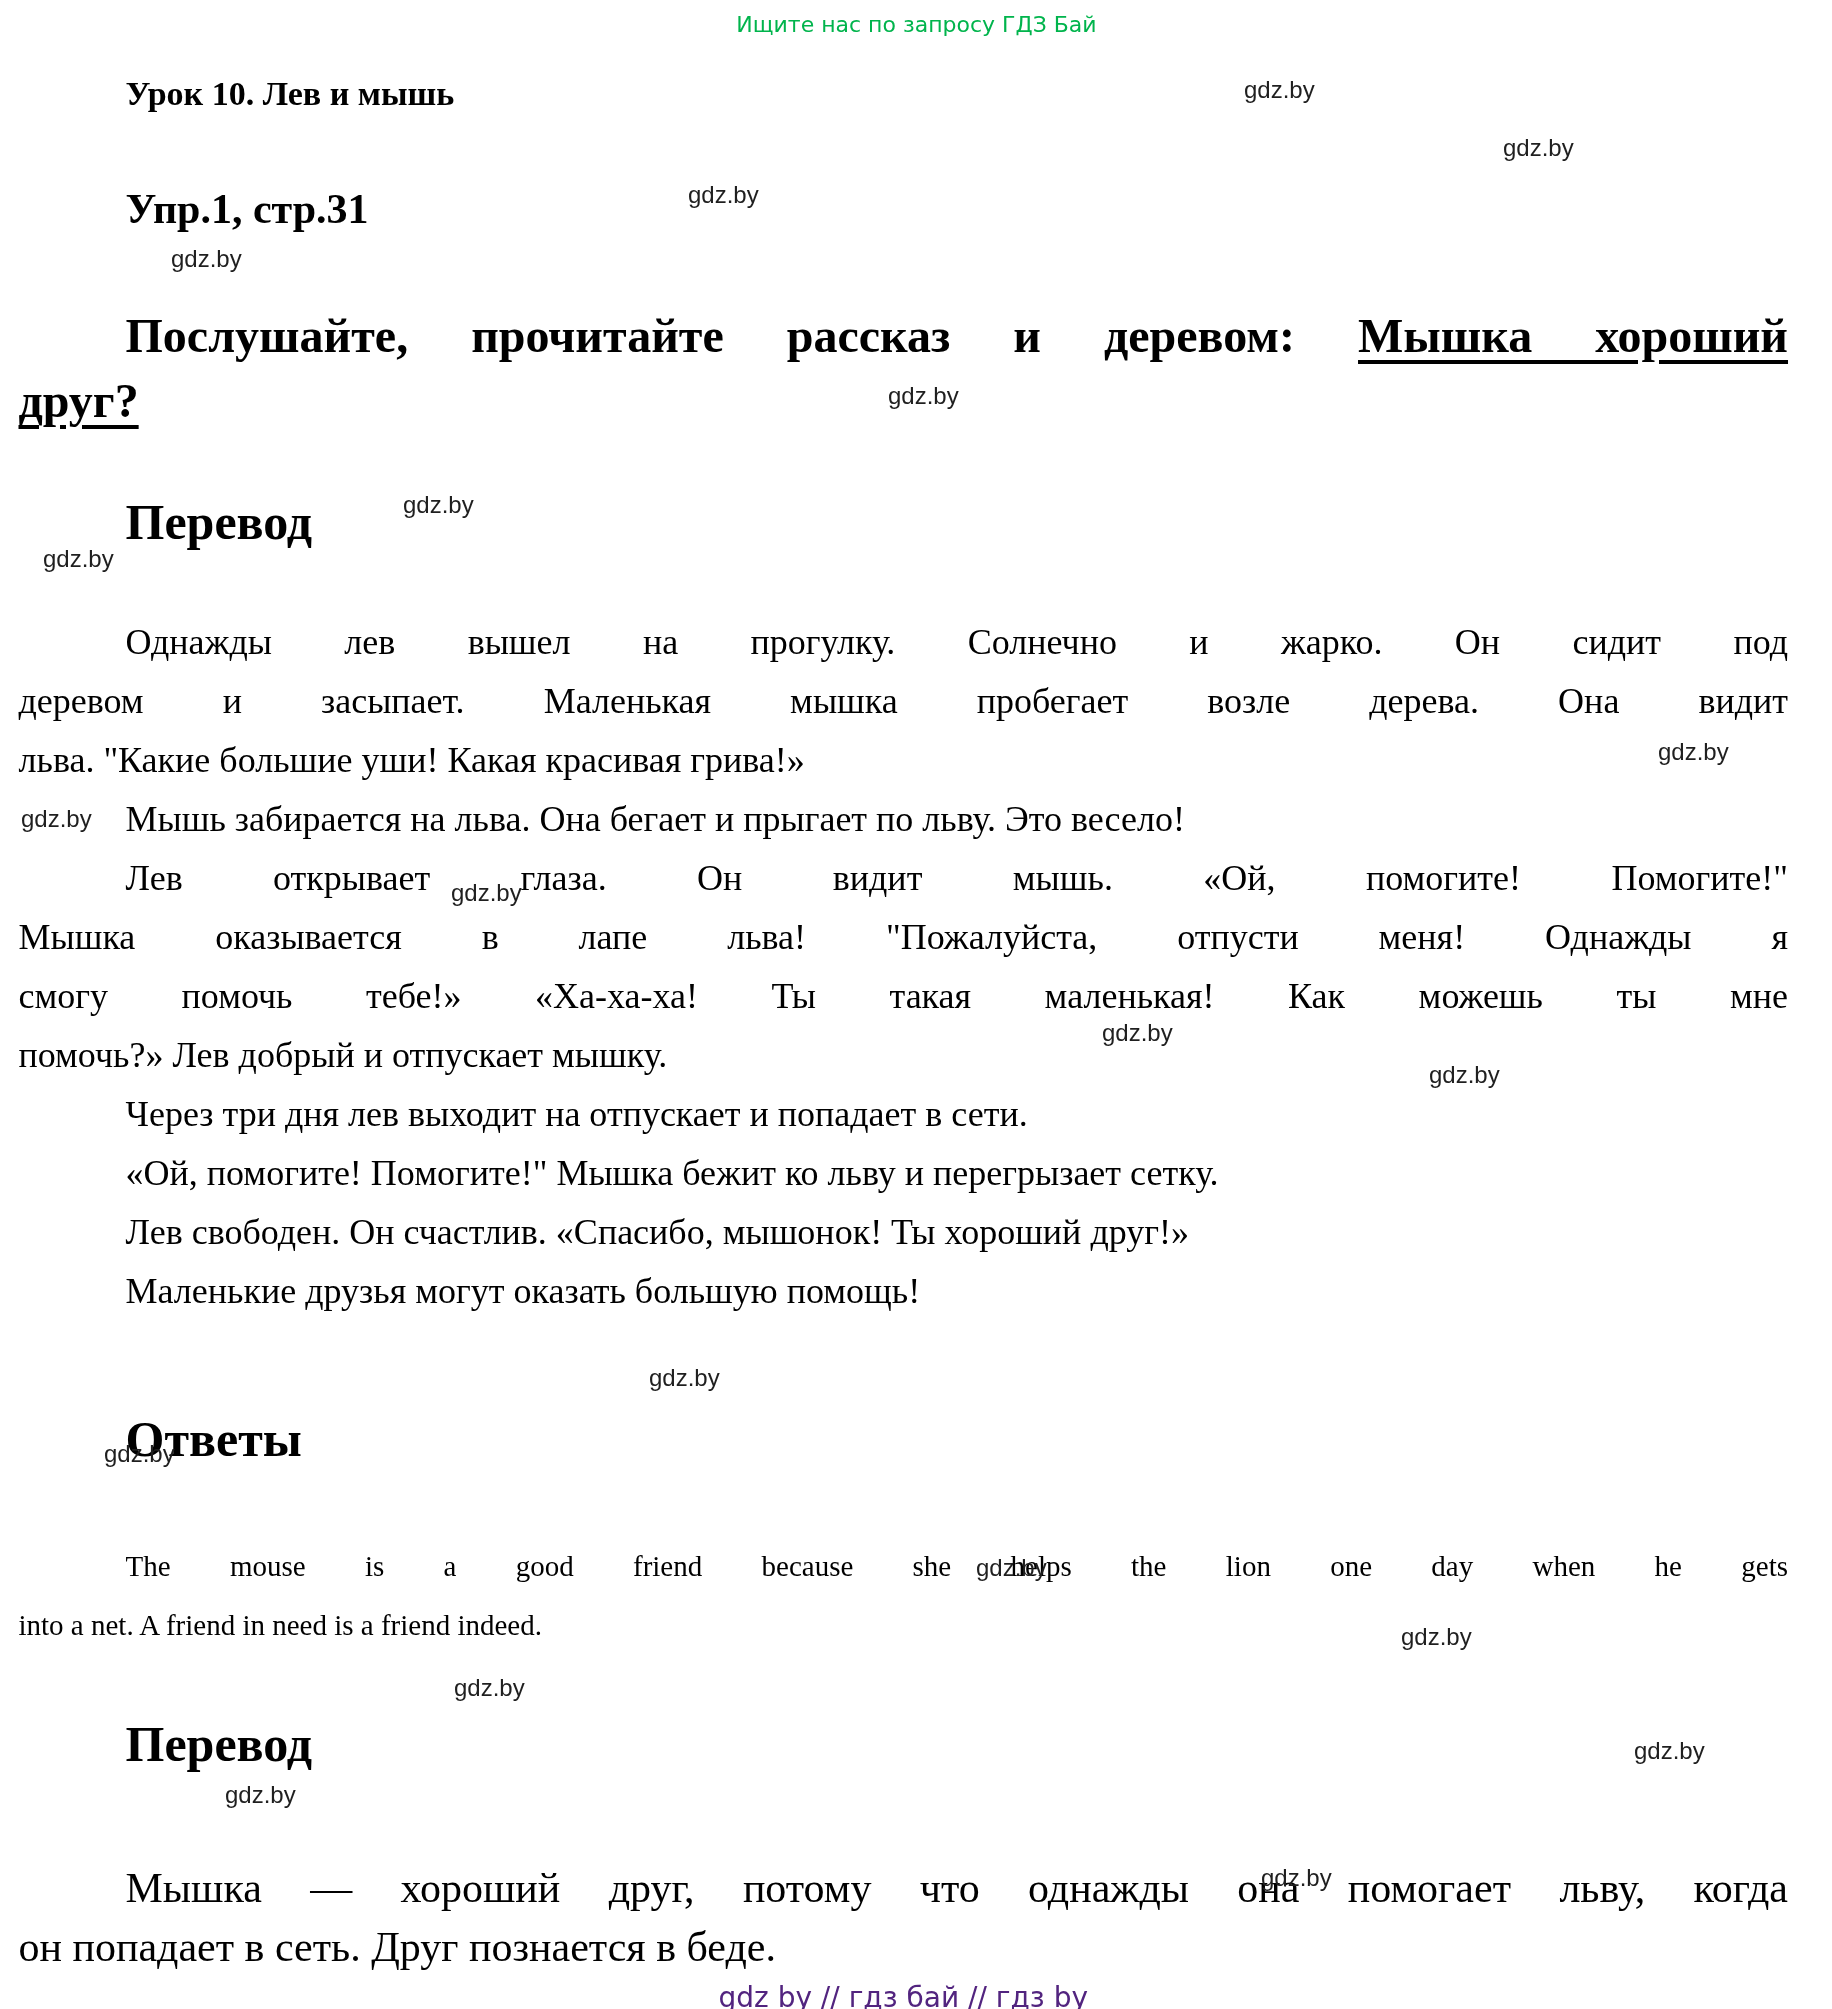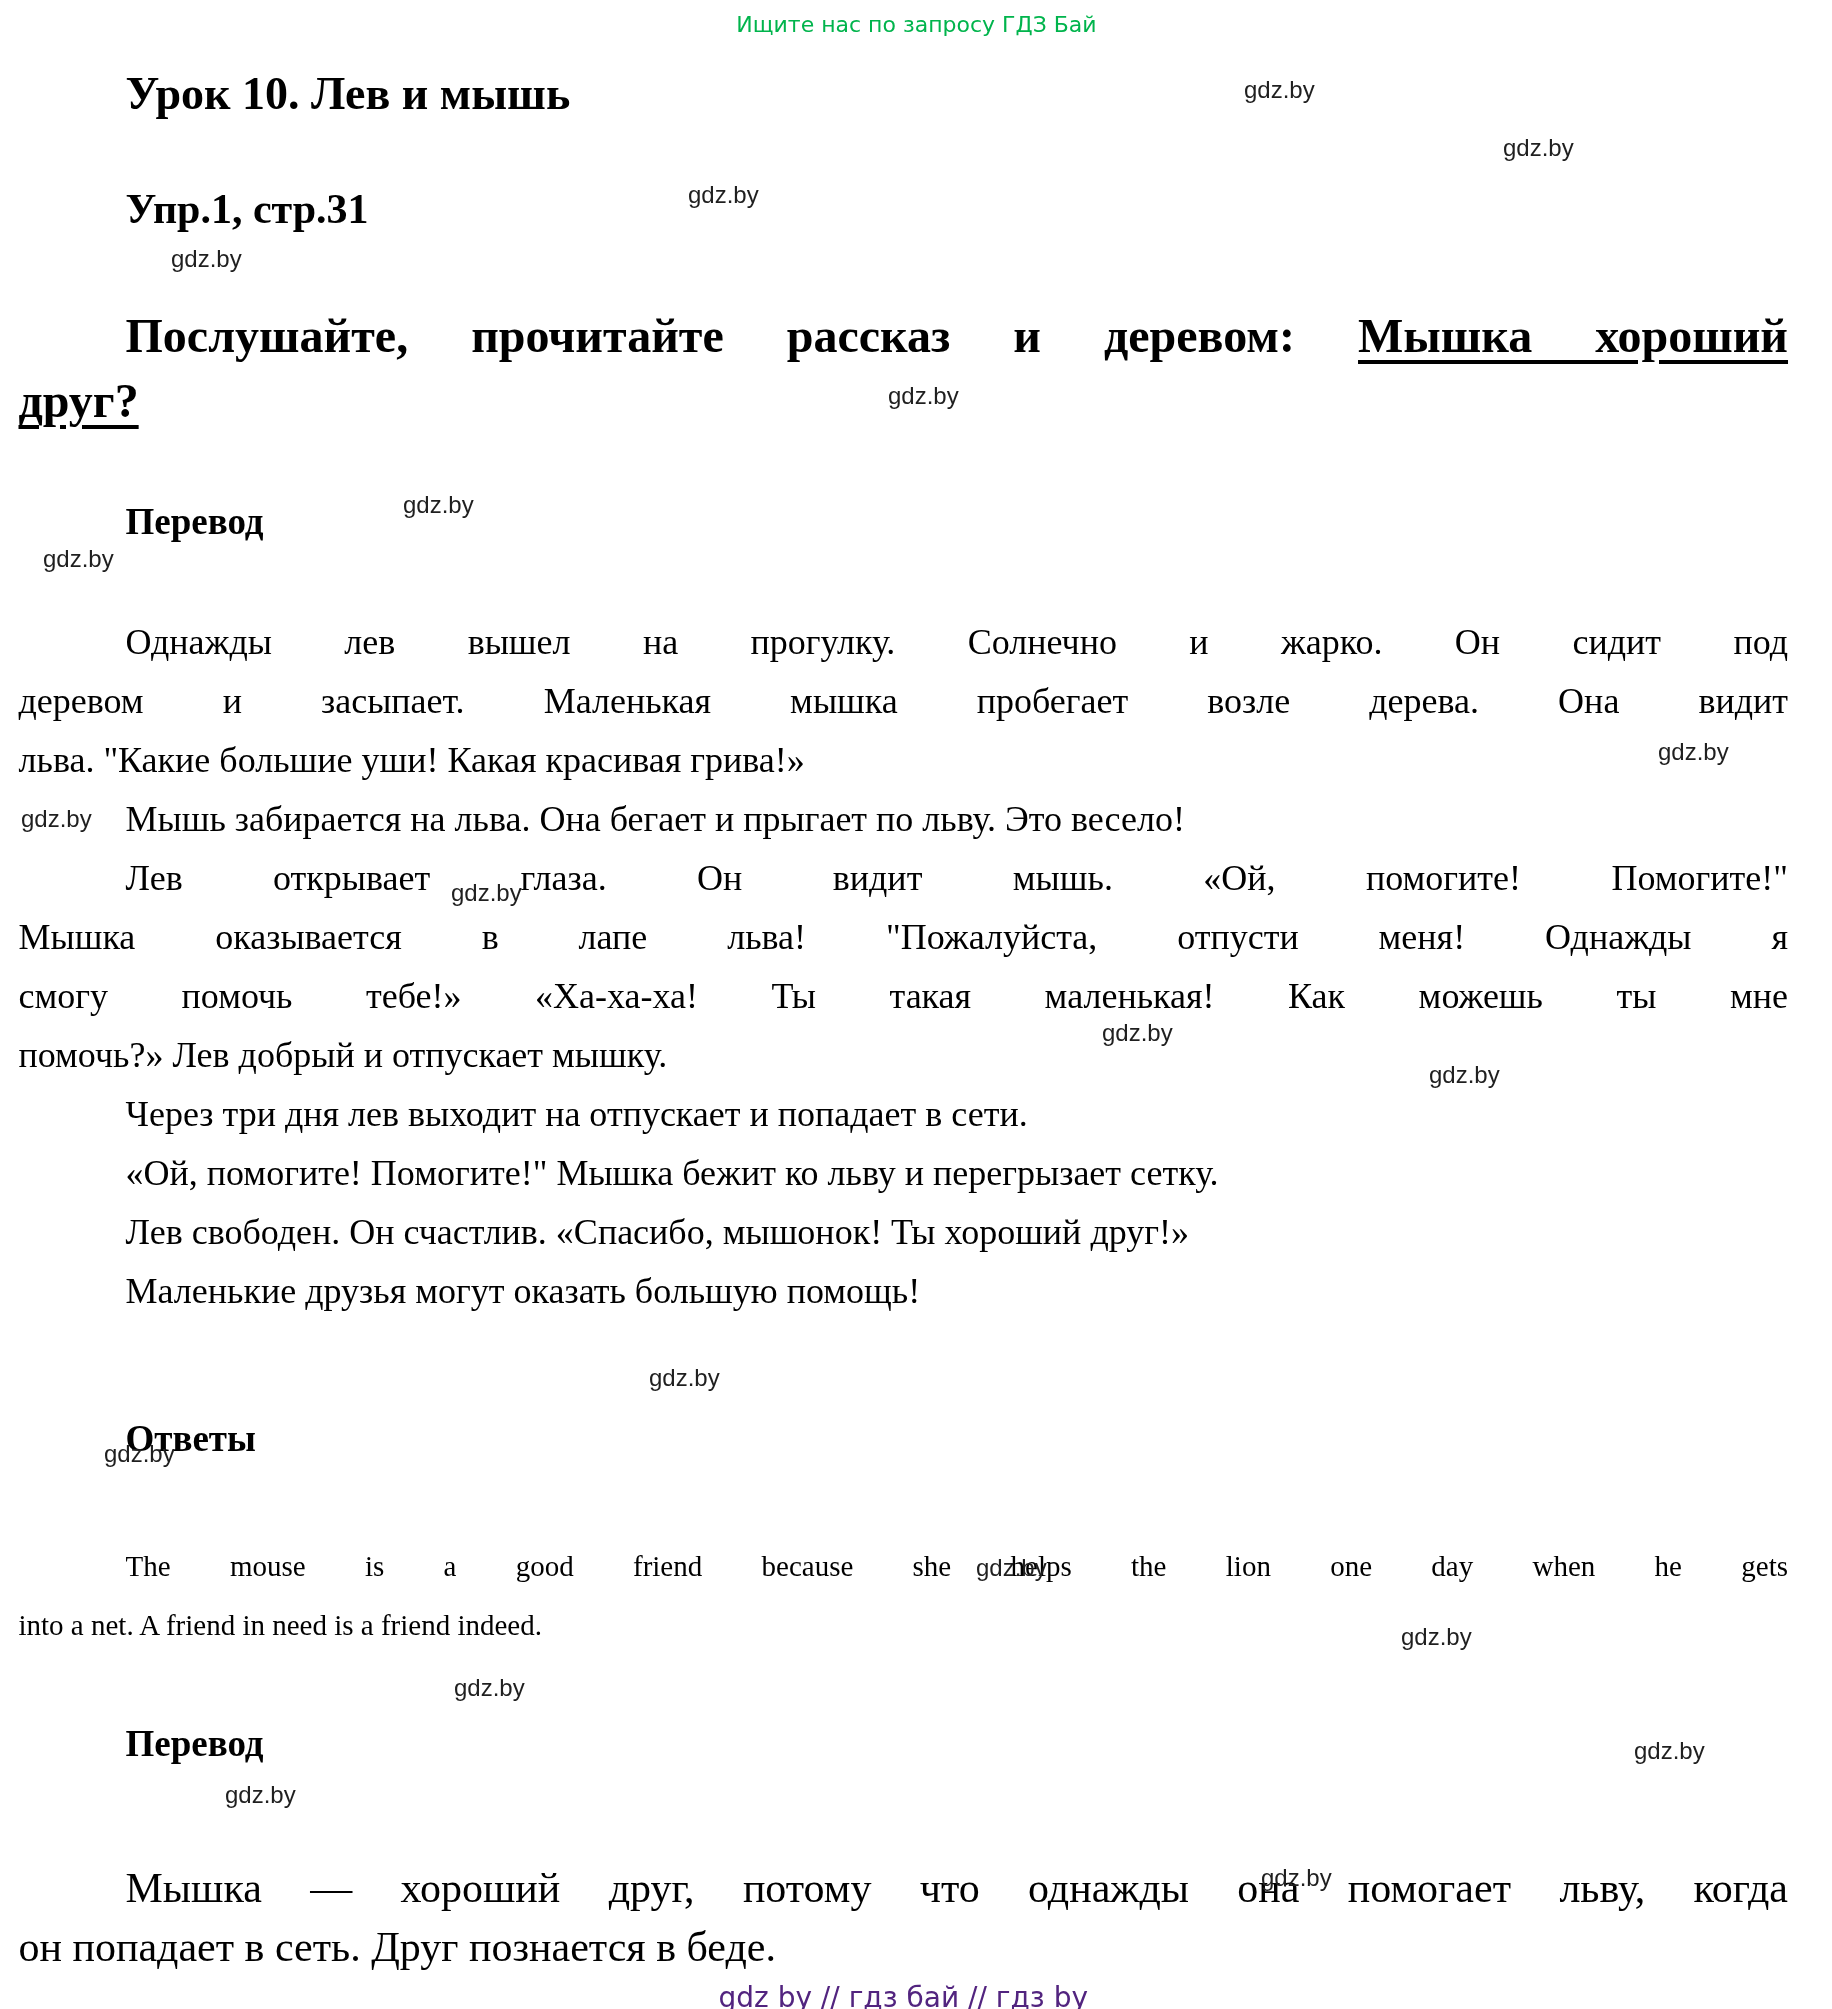--- a/index.html
+++ b/index.html
@@ -6,28 +6,28 @@
   html,body { background:#ffffff; }
   .page {
     position:relative; width:1833px; height:2009px; background:#ffffff;
     overflow:hidden; font-family:"Liberation Serif", serif; color:#000;
   }
   .content { padding:0 45px 0 18.5px; }
   .banner {
     padding-top:9.2px; text-align:center;
     font-family:"DejaVu Sans", sans-serif; font-size:22px; line-height:31px;
   }
-  .title { margin:28px 0 0 107px; font-size:46px; font-weight:700; line-height:52px; }
+  .title { margin:28px 0 0 107px; font-size:34px; font-weight:700; line-height:52px; }
   .exercise { margin:63px 0 0 107px; font-size:42px; font-weight:700; line-height:52px; }
   .task { margin-top:68px; font-size:48px; font-weight:700; line-height:65px; }
   .tline { text-align:left; }
   .tline.j { text-align:justify; text-align-last:justify; }
   .tline.ind { text-indent:107px; }
   .ul { text-decoration:underline; text-decoration-thickness:3.7px; text-underline-offset:8.3px; }
-  .sec-heading { margin:63px 0 0 107px; font-size:37px; font-weight:700; line-height:52px; }
+  .sec-heading { margin:63px 0 0 107px; font-size:50px; font-weight:700; line-height:52px; }
   .sec-heading.answers { margin-top:92px; }
   .story { margin-top:65px; font-size:36px; line-height:59px; }
   .answer-en { margin-top:72px; font-size:29px; line-height:59px; }
   .answer-tr { margin-top:89px; font-size:42px; line-height:59px; }
   .footer {
     margin-top:3.7px; text-align:center;
     font-family:"DejaVu Sans", sans-serif; font-size:28px; line-height:33px;
   }
   .wm {
     position:absolute; font-family:Liberation Sans, sans-serif;

